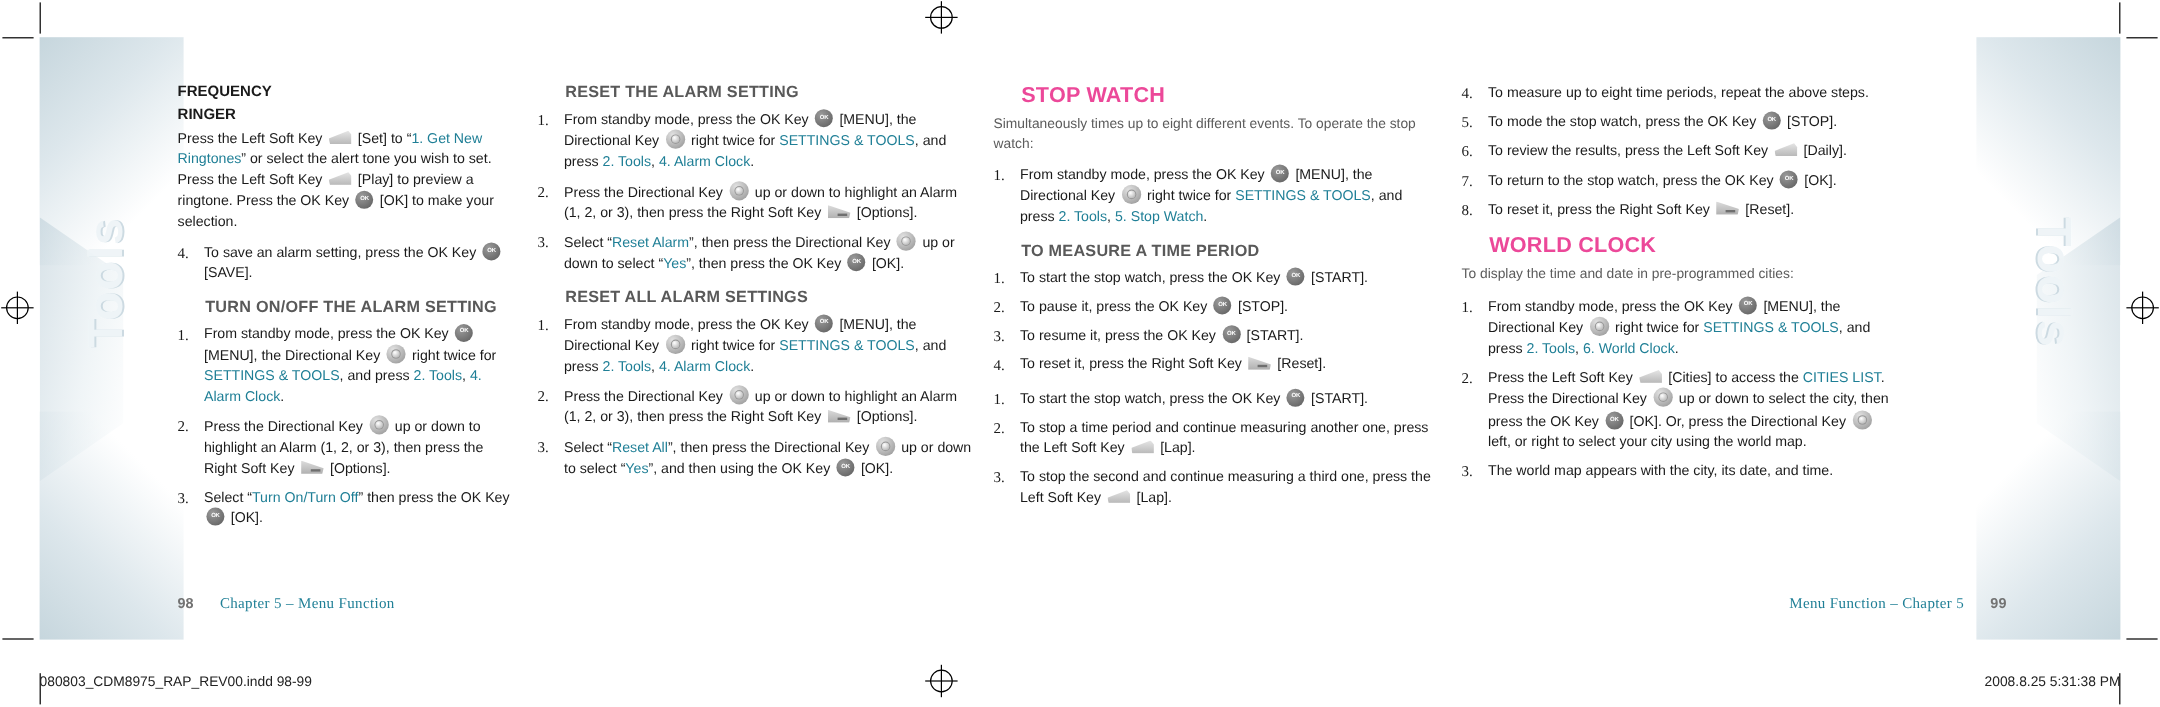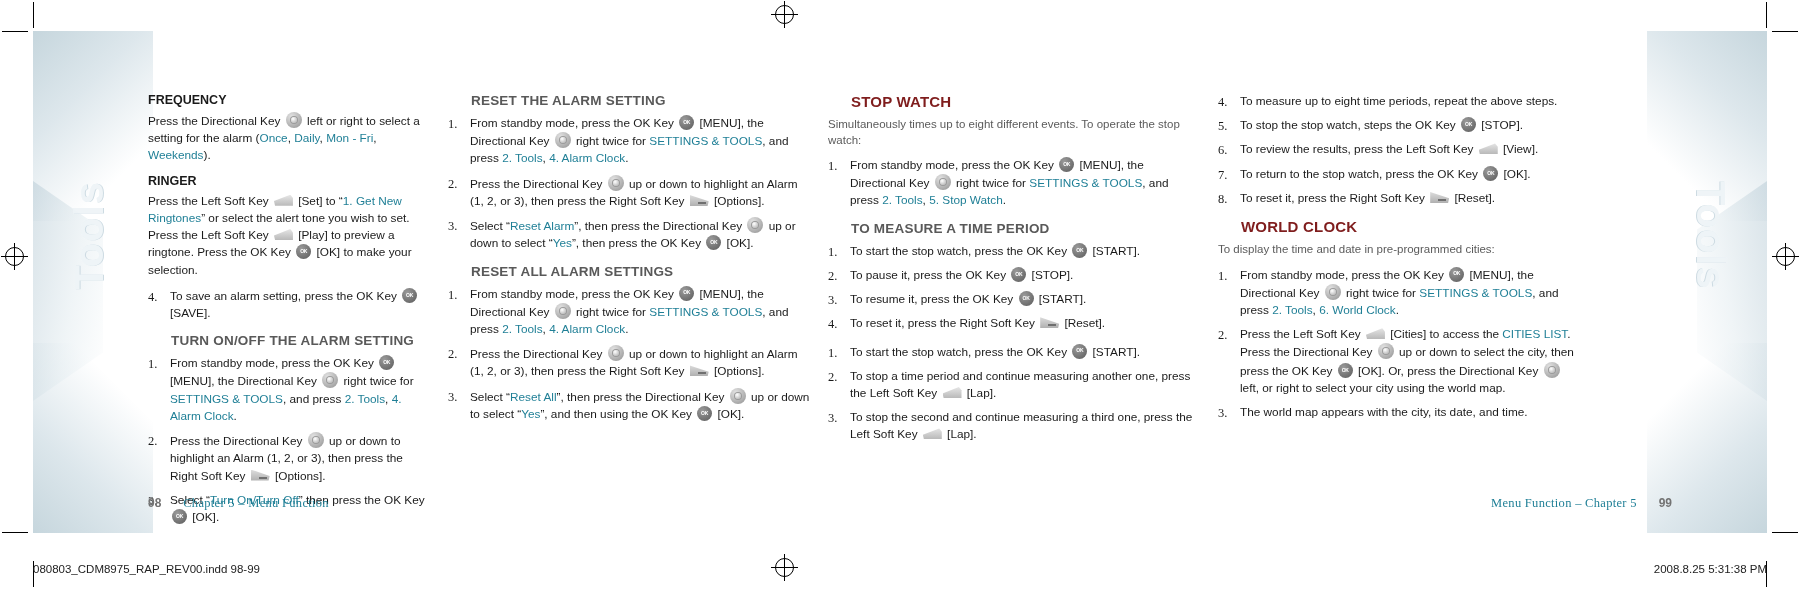--- a/index.html
+++ b/index.html
@@ -70,35 +70,35 @@
   }
   .reg:before,.reg:after{
     content:"";position:absolute;background:#000;
   }
   .reg:before{left:50%;top:-5px;width:1px;height:27px;margin-left:-0.5px;}
   .reg:after{top:50%;left:-5px;height:1px;width:27px;margin-top:-0.5px;}
 
   
   .cols{
     position:absolute;top:38px;left:115px;right:95px;bottom:58px;
-    display:flex;gap:0;margin-top:24px;
+    display:flex;gap:0;
   }
   .col{width:299px;padding-right:18px;box-sizing:border-box;}
   .col.c1{width:300px;}
   .col.c2{width:380px;}
   .col.c3{width:390px;}
   .col.c4{width:380px;}
 
   h2.sec{
     font-size:13.5px;font-weight:700;color:#595959;
     letter-spacing:.2px;margin:0 0 7px 0;text-transform:uppercase;
     font-family:"Liberation Sans", sans-serif;
     padding-left:23px;
   }
-  h2.sec.teal{color:#7f1d1d;font-size:15px;}
+  h2.sec.teal{color:#ec4899;font-size:18px;}
   .subh{
     font-size:11.5px;color:#5b5b5b;margin:0 0 9px 0;line-height:1.35;
   }
   h3.sub{
     font-size:12.5px;font-weight:700;color:#1a1a1a;margin:0 0 5px 0;
   }
   p.body{
     font-size:11.8px;color:#1a1a1a;line-height:1.46;margin:0 0 9px 0;
   }
   ol.steps{margin:0 0 11px 0;padding:0;list-style:none;}
@@ -199,21 +199,20 @@
     </div>
     <div class="thumbtab right">
       <span class="glyph">Tools</span>
     </div>
 
     <div class="cols">
 
       <div class="col c1">
 
         <h3 class="sub">FREQUENCY</h3>
-        <p class="body"><span>Press the Directional Key </span><span class="key dir"></span><span> left or right to select a setting for the alarm (</span><span class="tl">Once</span>, <span class="tl">Daily</span>, <span class="tl">Mon - Fri</span>, <span class="tl">Weekends</span><span>).</span></p>
 
         <h3 class="sub">RINGER</h3>
         <p class="body"><span>Press the Left Soft Key </span><span class="key soft left"></span><span> [Set] to “</span><span class="tl">1. Get New Ringtones</span><span>” or select the alert tone you wish to set. Press the Left Soft Key </span><span class="key soft left"></span><span> [Play] to preview a ringtone.  Press the OK Key </span><span class="key ok"></span><span> [OK] to make your selection.</span></p>
 
         <ol class="steps">
           <li><span class="num">4.</span><span>To save an alarm setting, press the OK Key </span><span class="key ok"></span><span> [SAVE].</span></li>
         </ol>
 
         <h2 class="sec">TURN ON/OFF THE ALARM SETTING</h2>
         <ol class="steps">
@@ -257,22 +256,22 @@
         <ol class="steps">
           <li><span class="num">1.</span><span>To start the stop watch, press the OK Key </span><span class="key ok"></span><span> [START].</span></li>
           <li><span class="num">2.</span><span>To stop a time period and continue measuring another one, press the Left Soft Key </span><span class="key soft left"></span><span> [Lap].</span></li>
           <li><span class="num">3.</span><span>To stop the second and continue measuring a third one, press the Left Soft Key </span><span class="key soft left"></span><span> [Lap].</span></li>
         </ol>
       </div>
 
       <div class="col c4">
         <ol class="steps">
           <li><span class="num">4.</span><span>To measure up to eight time periods, repeat the above steps.</span></li>
-          <li><span class="num">5.</span><span>To stop the stop watch, steps the OK Key </span><span class="key ok"></span><span> [STOP].</span></li>
-          <li><span class="num">6.</span><span>To review the results, press the Left Soft Key </span><span class="key soft left"></span><span> [View].</span></li>
+          <li><span class="num">5.</span><span>To mode the stop watch, press the OK Key </span><span class="key ok"></span><span> [STOP].</span></li>
+          <li><span class="num">6.</span><span>To review the results, press the Left Soft Key </span><span class="key soft left"></span><span> [Daily].</span></li>
           <li><span class="num">7.</span><span>To return to the stop watch, press the OK Key </span><span class="key ok"></span><span> [OK].</span></li>
           <li><span class="num">8.</span><span>To reset it, press the Right Soft Key </span><span class="key soft right"></span><span> [Reset].</span></li>
         </ol>
 
         <h2 class="sec teal">WORLD CLOCK</h2>
         <p class="subh">To display the time and date in pre-programmed cities:</p>
         <ol class="steps">
           <li><span class="num">1.</span><span>From standby mode, press the OK Key </span><span class="key ok"></span><span> [MENU], the Directional Key </span><span class="key dir"></span><span> right twice for </span><span class="tl">SETTINGS &amp; TOOLS</span><span>, and press </span><span class="tl">2. Tools</span><span>, </span><span class="tl">6. World Clock</span><span>.</span></li>
           <li><span class="num">2.</span><span>Press the Left Soft Key </span><span class="key soft left"></span><span> [Cities] to access the </span><span class="tl">CITIES LIST</span><span>. Press the Directional Key </span><span class="key dir"></span><span> up or down to select the city, then press the OK Key </span><span class="key ok"></span><span> [OK]. Or, press the Directional Key </span><span class="key dir"></span><span> left, or right to select your city using the world map.</span></li>
           <li><span class="num">3.</span><span>The world map appears with the city, its date, and time.</span></li>

